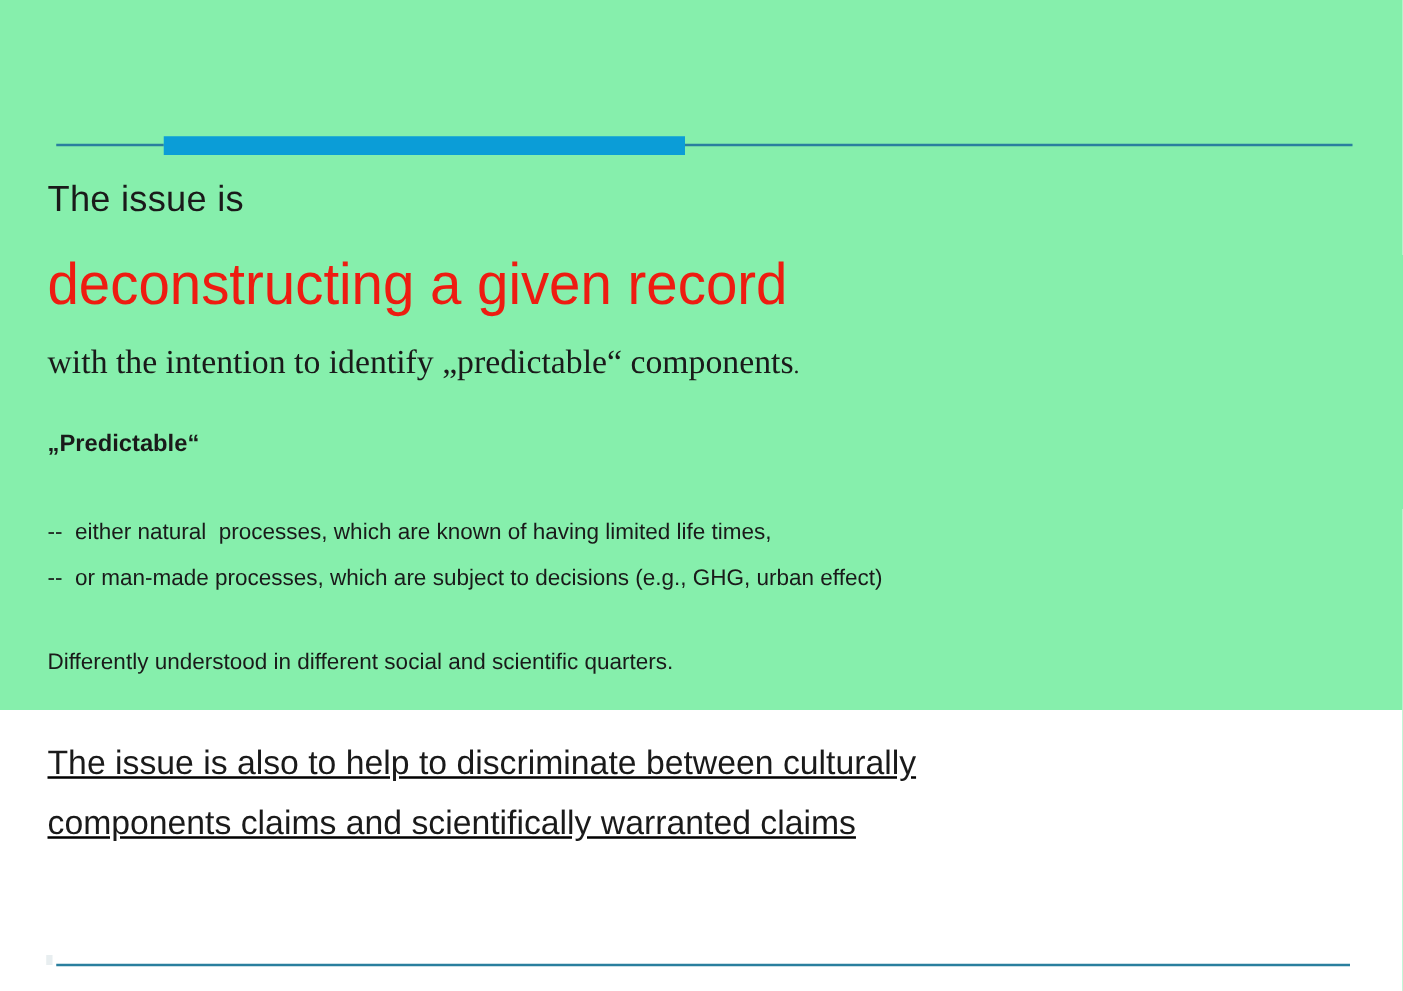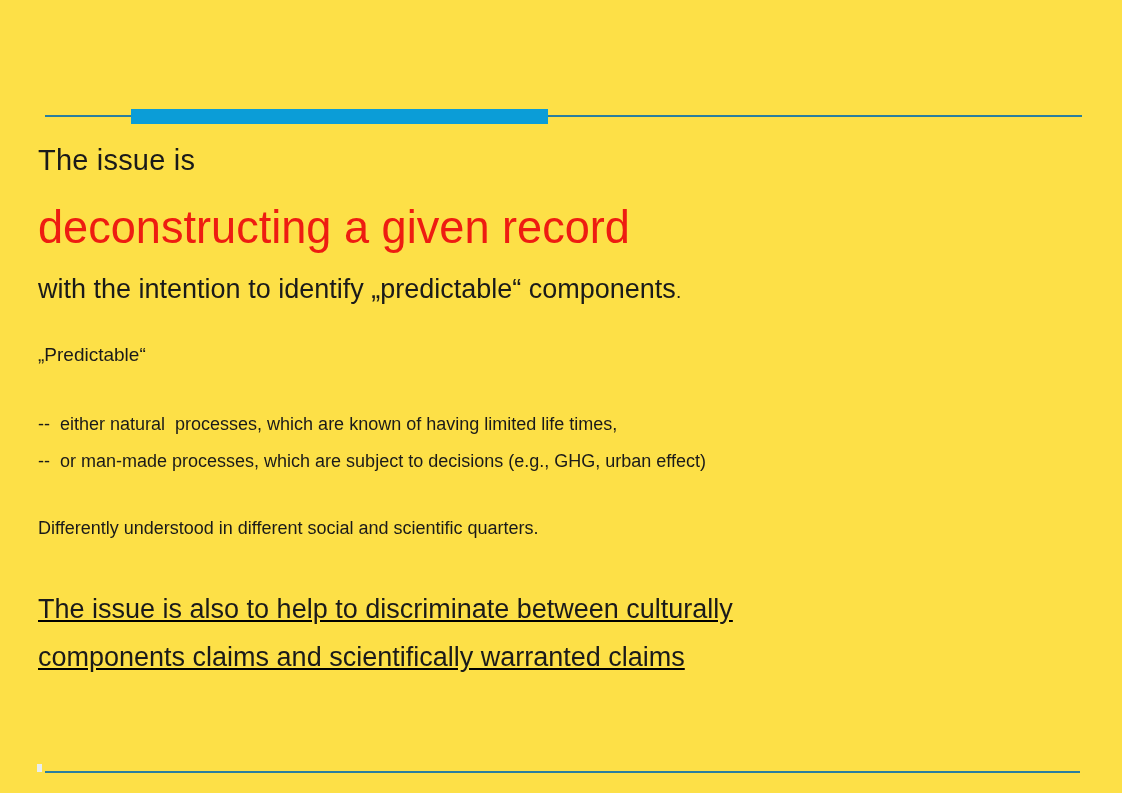--- a/index.html
+++ b/index.html
@@ -13,22 +13,22 @@
     background: #ffffff;
     font-family: "Liberation Sans", sans-serif;
     color: #000000;
     overflow: hidden;
     position: relative;
   }
 
   .slide {
     position: relative;
     width: 1122px;
-    height: 793px;
-    background: #fde047;
+    height: 568px;
+    background: #86efac;
   }
 
   
   .header-rule {
     position: absolute;
     left: 0;
     top: 107px;
     width: 1122px;
     height: 18px;
   }
@@ -83,31 +83,33 @@
     transform: scaleX(0.96);
     transform-origin: left center;
   }
 
   .line-subtitle {
     font-size: 27px;
     line-height: 38px;
     margin-top: 12px;
     color: #1a1a1a;
     white-space: pre;
+    font-family: Liberation Serif, serif;
   }
   .line-subtitle .trailing-dot {
     font-size: 19px;
   }
 
   .line-predicate {
     font-size: 19px;
     line-height: 26px;
     margin-top: 31px;
     color: #1a1a1a;
     white-space: pre;
+    font-weight: bold;
   }
 
   .bullets {
     margin-top: 38px;
   }
   .bullet-line {
     font-size: 18px;
     line-height: 37px;
     color: #1a1a1a;
     white-space: pre;

